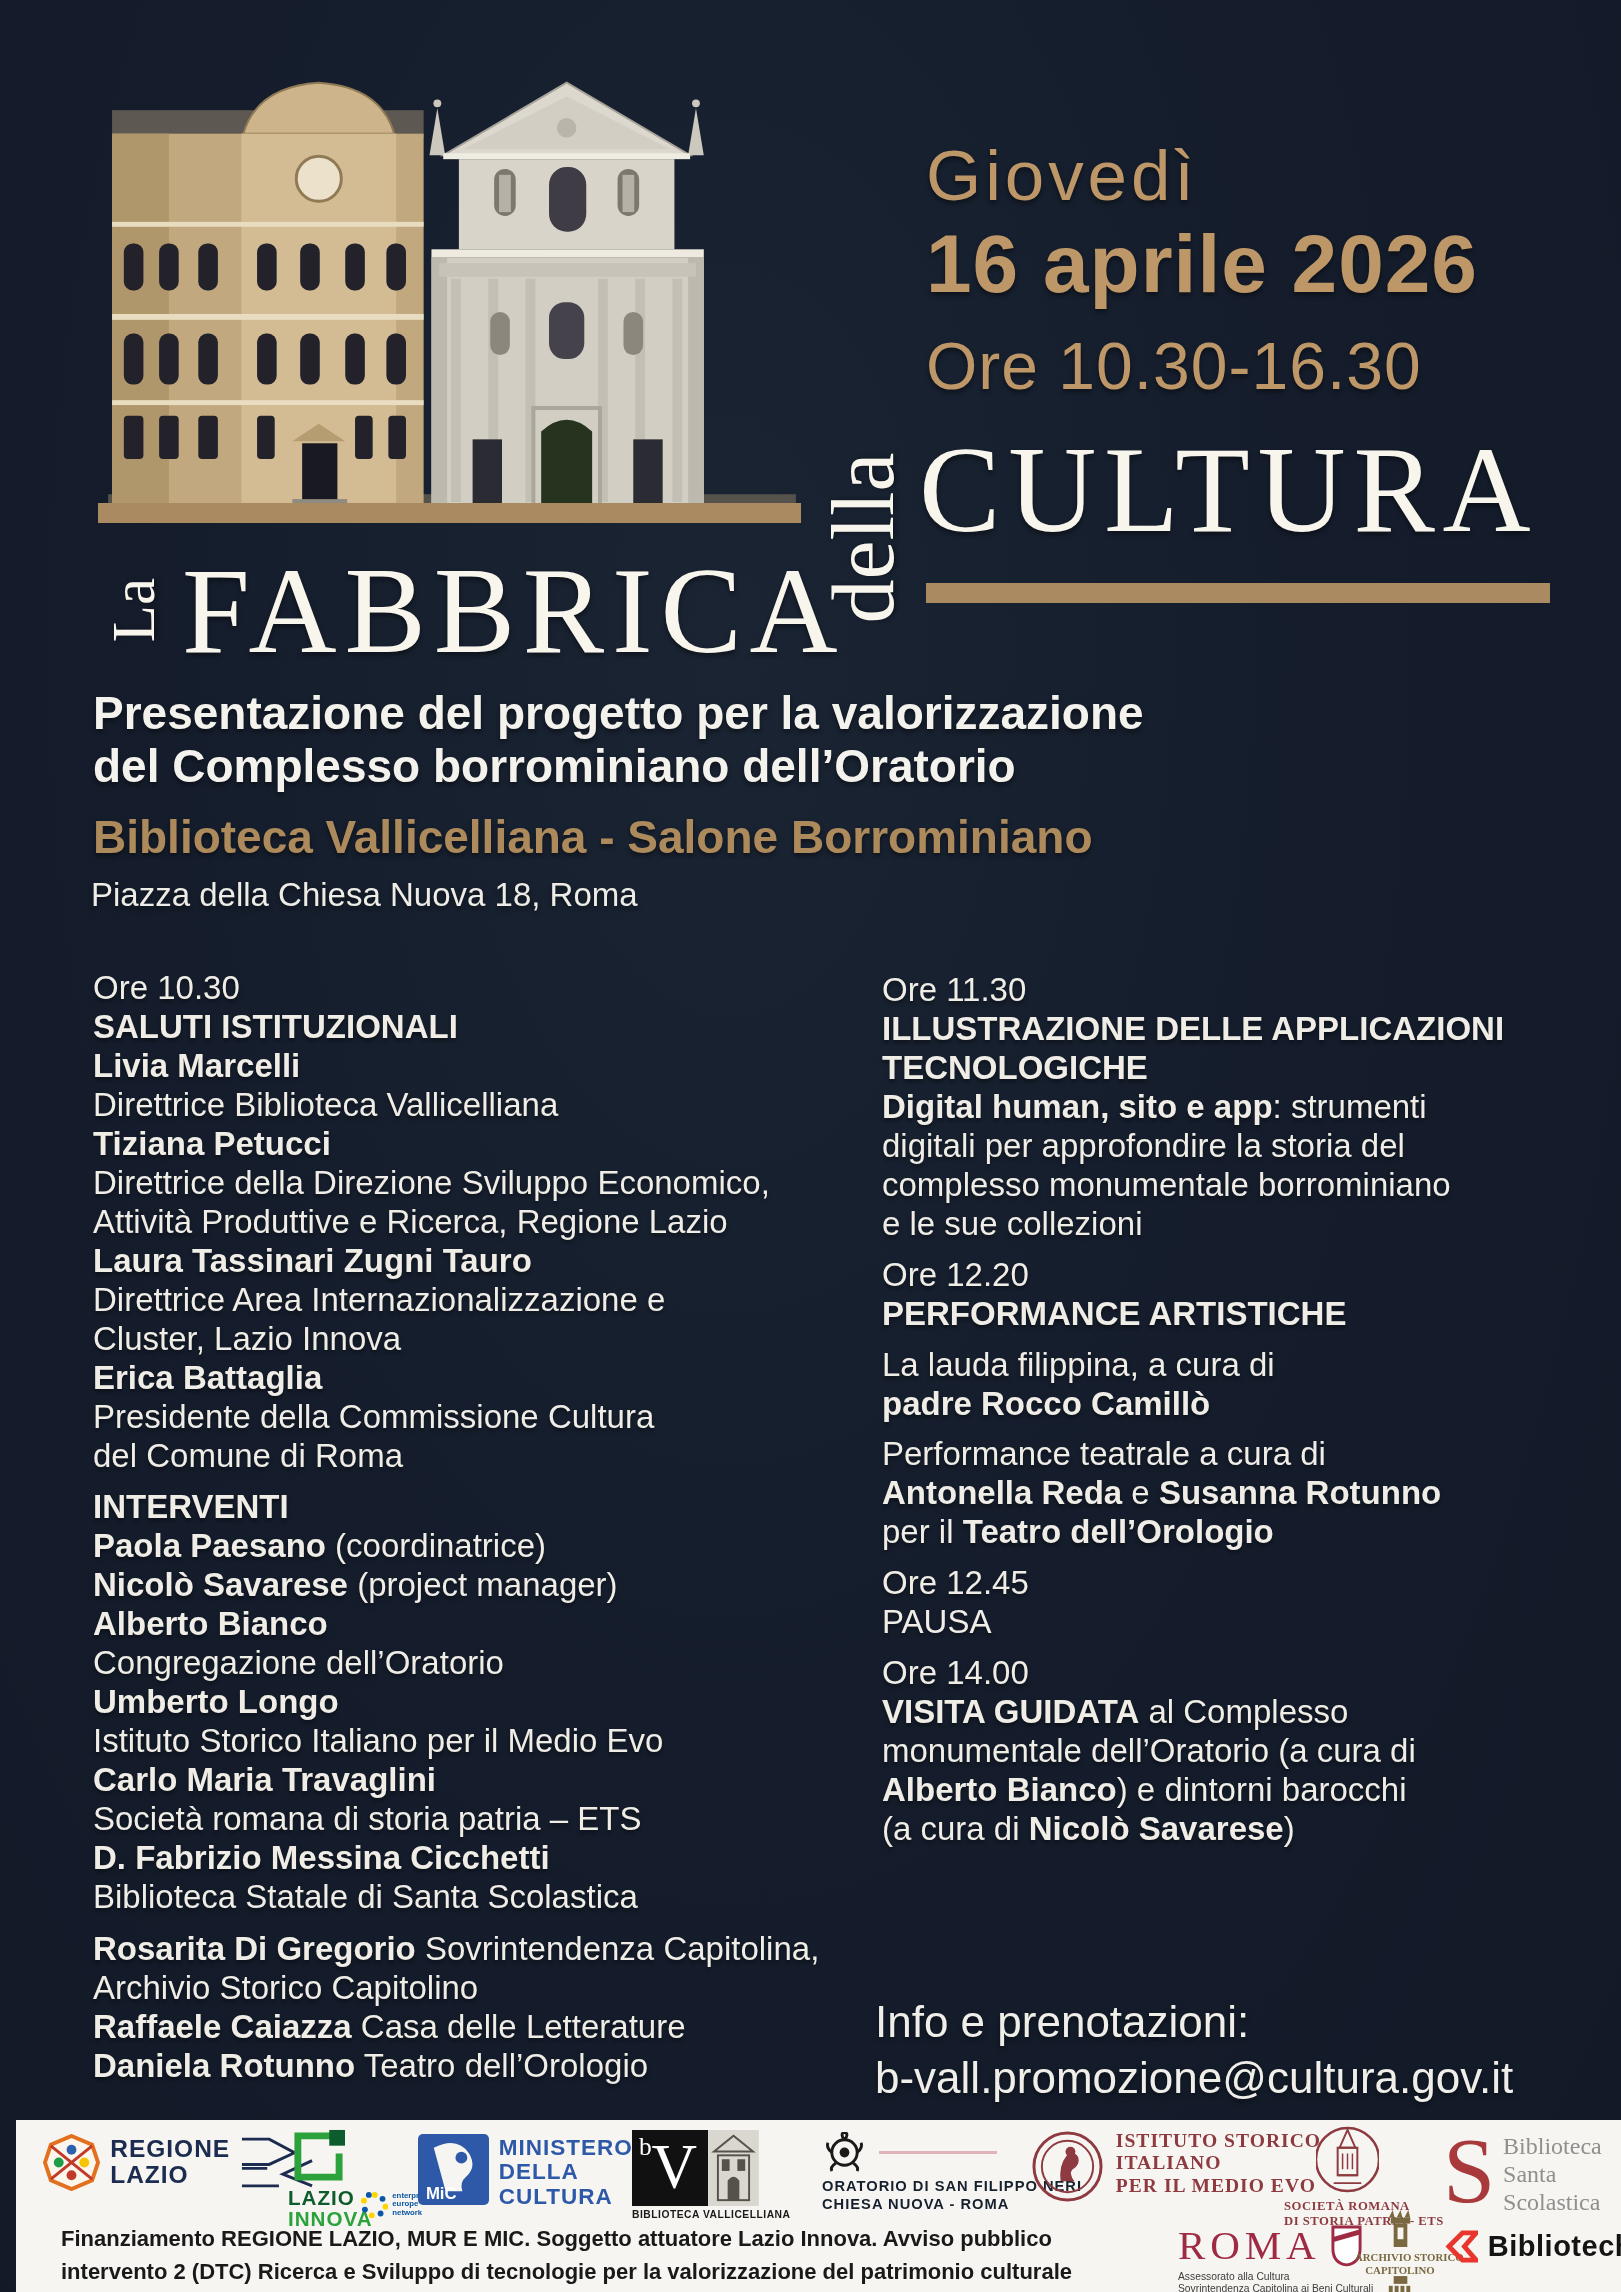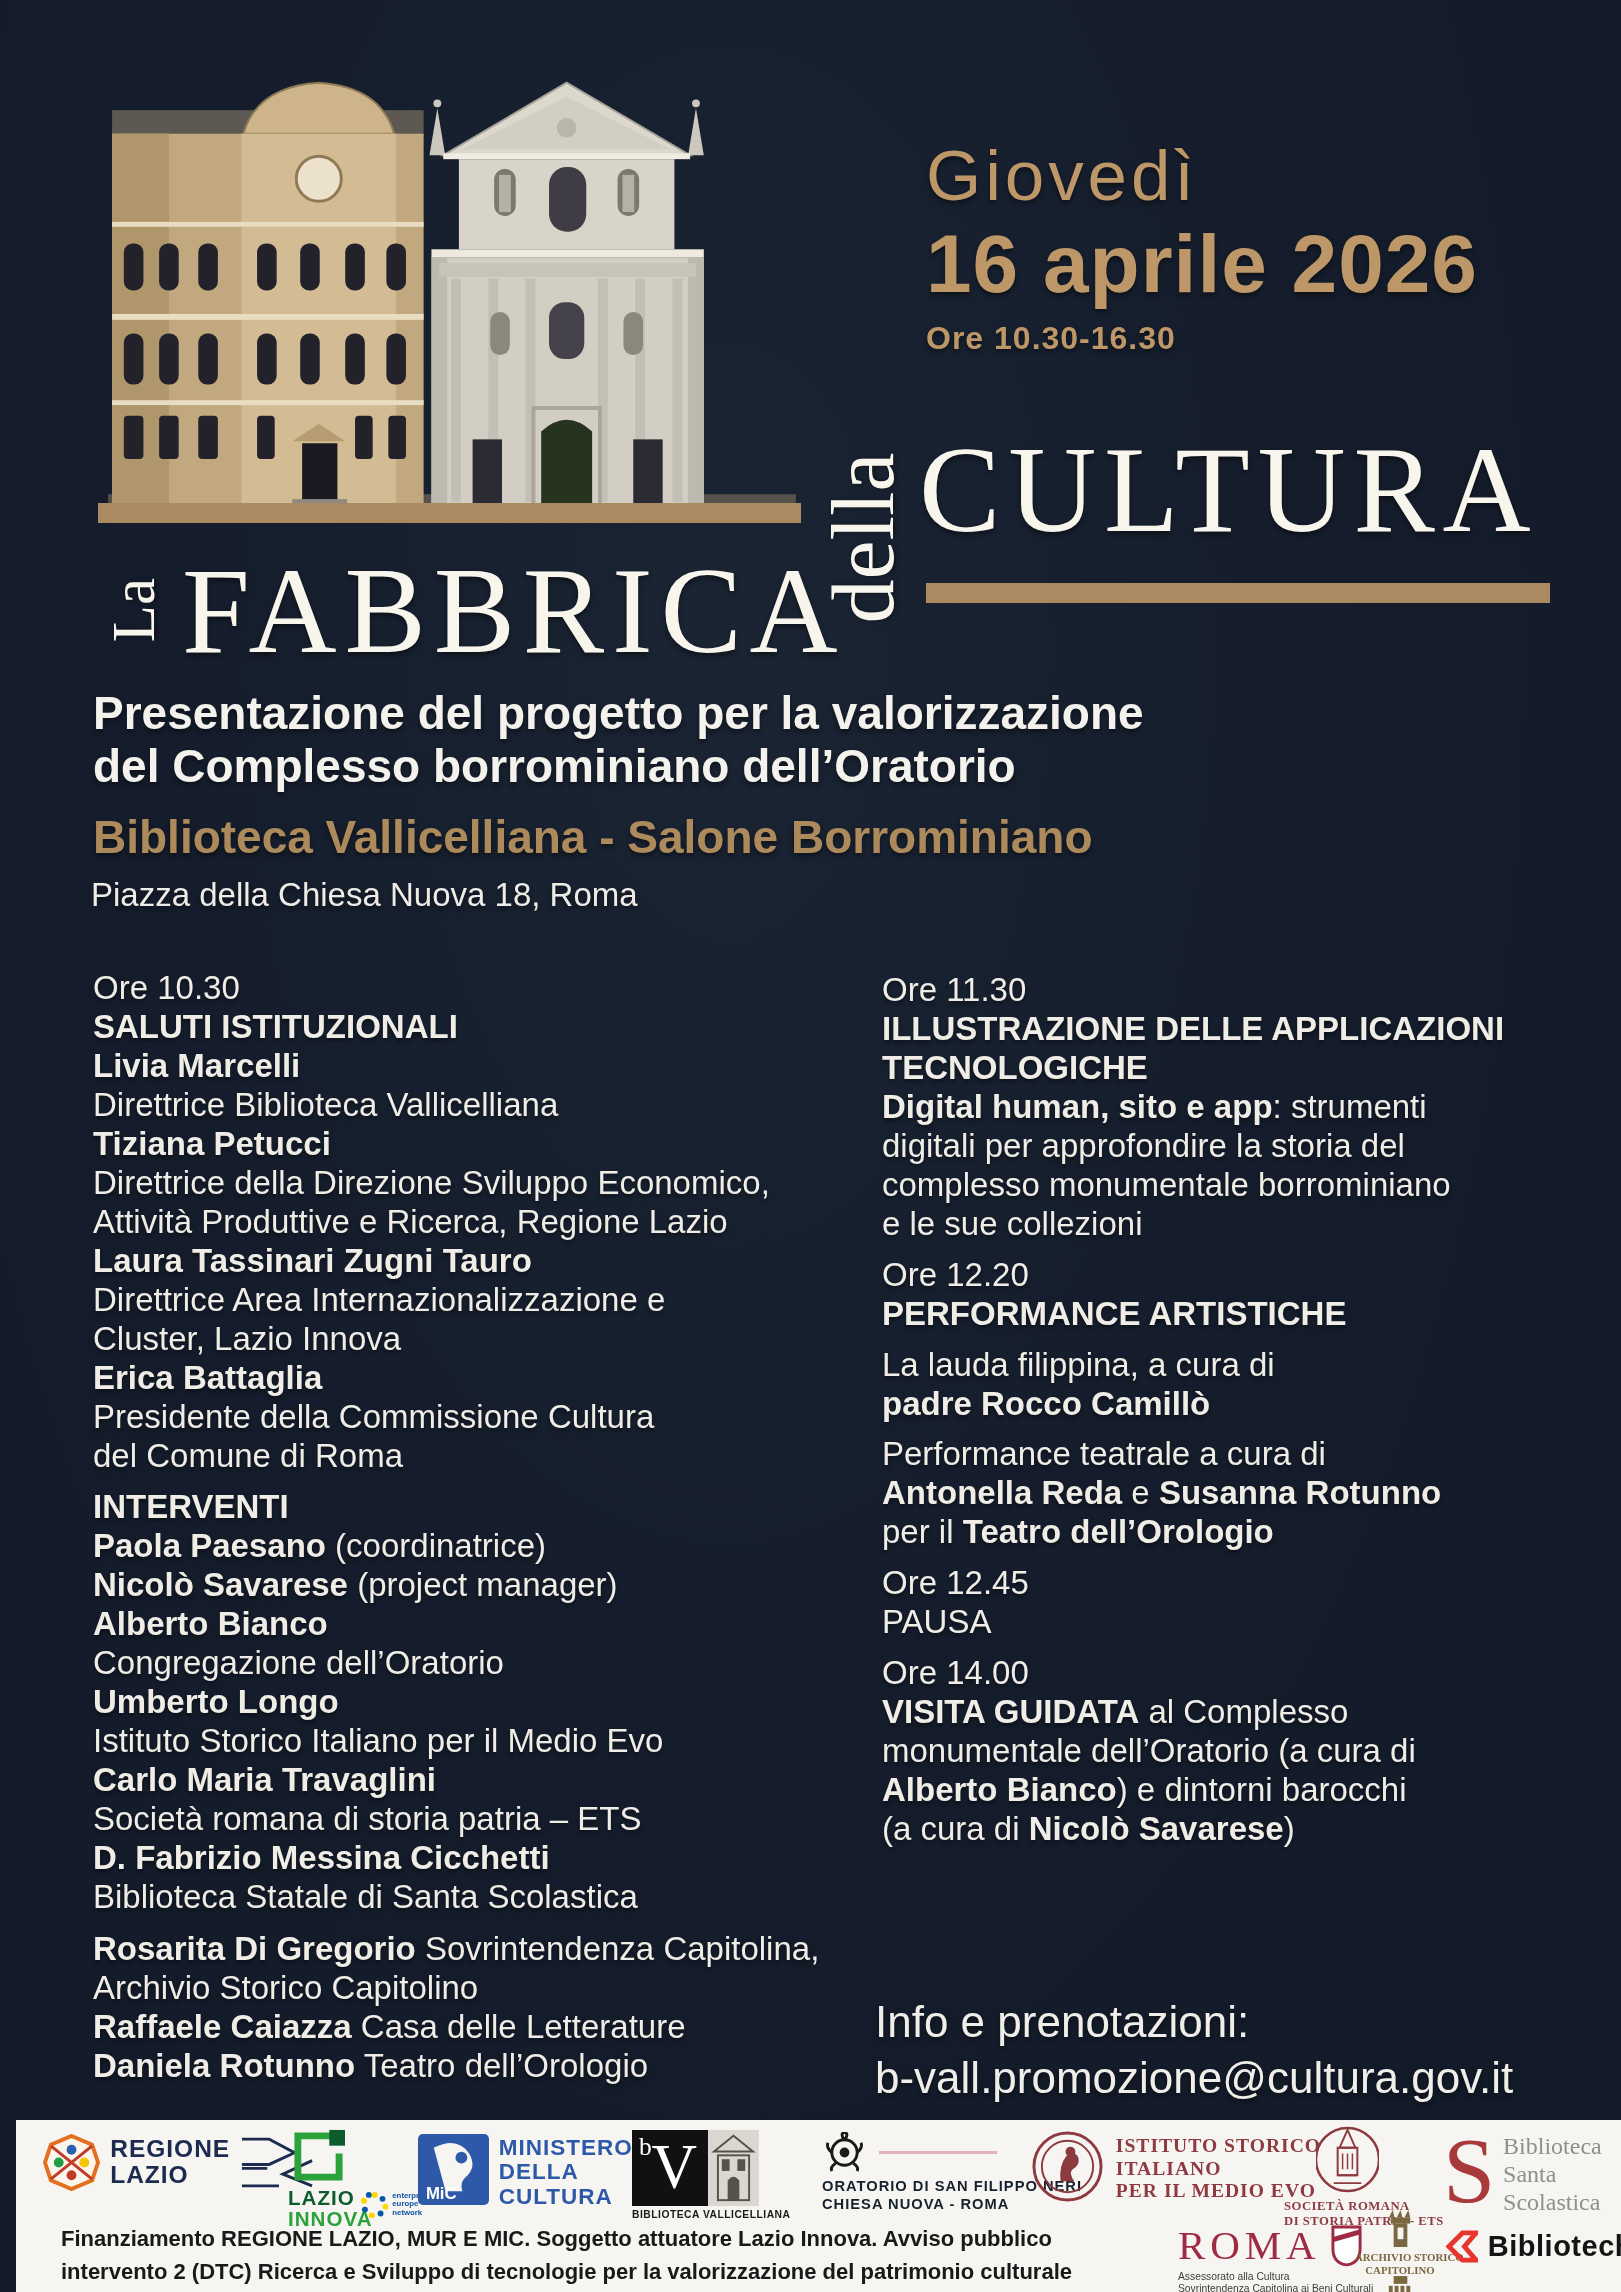--- a/index.html
+++ b/index.html
@@ -7,21 +7,21 @@
   body{font-family:"Liberation Sans",sans-serif}
   .poster{position:relative;width:1621px;height:2293px;overflow:hidden;
     background:radial-gradient(ellipse at 45% 28%, #1a2433 0%, #151d2c 45%, #121a28 100%);}
   .abs{position:absolute}
   .dk{text-shadow:0 2.9px 4.9px rgba(0,0,0,.45)}
 
   
   .date-block{left:926px;top:137px;color:#bd9768}
   .day{font-size:71px;font-weight:400;letter-spacing:3.9px;line-height:78px}
   .bigdate{font-size:82px;font-weight:800;letter-spacing:1px;line-height:90px;margin-top:3.9px}
-  .hours{font-size:32px;font-weight:700;letter-spacing:1px;margin-top:11px}
+  .hours{font-size:66px;font-weight:400;letter-spacing:1px;margin-top:19px}
 
   
   .bar{background:#a98a61;height:19.6px}
   .bar-left{left:98px;top:503px;width:703px}
   .bar-right{left:926px;top:583px;width:624px}
   .serifword{font-family:"Liberation Serif","DejaVu Serif",serif;color:#f8f5ec;white-space:nowrap}
   .logo-cultura{left:919px;top:420px;font-size:122px;letter-spacing:7.8px}
   .logo-fabbrica{left:182px;top:541px;font-size:122px;letter-spacing:7.8px}
   .logo-della{left:863px;top:538px;font-size:88px;transform:translate(-50%,-50%) rotate(-90deg)}
   .logo-la{left:134px;top:610px;font-size:61px;transform:translate(-50%,-50%) rotate(-90deg)}
@@ -60,21 +60,21 @@
   .bv{left:616px;top:9.8px;width:147px}
   .bv-row{display:flex}
   .bv-sq{width:76px;height:76px;background:#111;position:relative}
   .bv-b{position:absolute;left:6.9px;top:2px;color:#fff;font-family:"Liberation Serif",serif;font-size:25.5px}
   .bv-v{position:absolute;left:19.6px;top:5.9px;color:#fff;font-family:"Liberation Serif",serif;font-size:63px;line-height:63px}
   .bv-label{font-size:10.3px;font-weight:700;letter-spacing:0.5px;margin-top:2.9px;white-space:nowrap}
   .orat{left:806px;top:11.8px}
   .orat-row{display:flex;align-items:flex-start;gap:11.8px}
   .orat-text{font-size:14.7px;font-weight:600;color:#15202e;letter-spacing:1px;line-height:18.6px;margin-top:3.9px;white-space:nowrap}
   .pinkline{width:118px;height:2.9px;background:#e3b3ba;margin:19.6px 0 7.8px 0}
-  .ist{left:1015px;top:9.8px;display:flex;align-items:flex-end;gap:11.8px}
+  .ist{left:1015px;top:9.8px;display:flex;align-items:flex-start;gap:11.8px}
   .ist-text{font-family:"Liberation Serif",serif;font-size:19.6px;font-weight:700;color:#8d3a40;line-height:22.5px;letter-spacing:1px;white-space:nowrap}
   .soc{left:1268px;top:3.9px;text-align:center;width:108px}
   .soc-text{font-family:"Liberation Serif",serif;font-size:12.7px;font-weight:700;color:#8d3a40;line-height:14.7px;letter-spacing:0.5px;white-space:nowrap}
   .sco{left:1427px;top:11.8px;display:flex;gap:7.8px;align-items:flex-start}
   .sco-s{font-family:"Liberation Serif",serif;font-size:94px;line-height:76px;color:#a93a3c}
   .sco-text{font-family:"Liberation Serif",serif;font-size:24px;color:#8f8f8d;line-height:28px}
   .roma{left:1162px;top:104px}
   .roma-row{display:flex;align-items:center;gap:9.8px}
   .roma-word{font-family:"Liberation Serif",serif;font-size:41px;line-height:39px;color:#9e2a44;letter-spacing:4.9px}
   .roma-sub{font-size:10.3px;color:#3c3c3c;line-height:12.3px;margin-top:3.9px}

